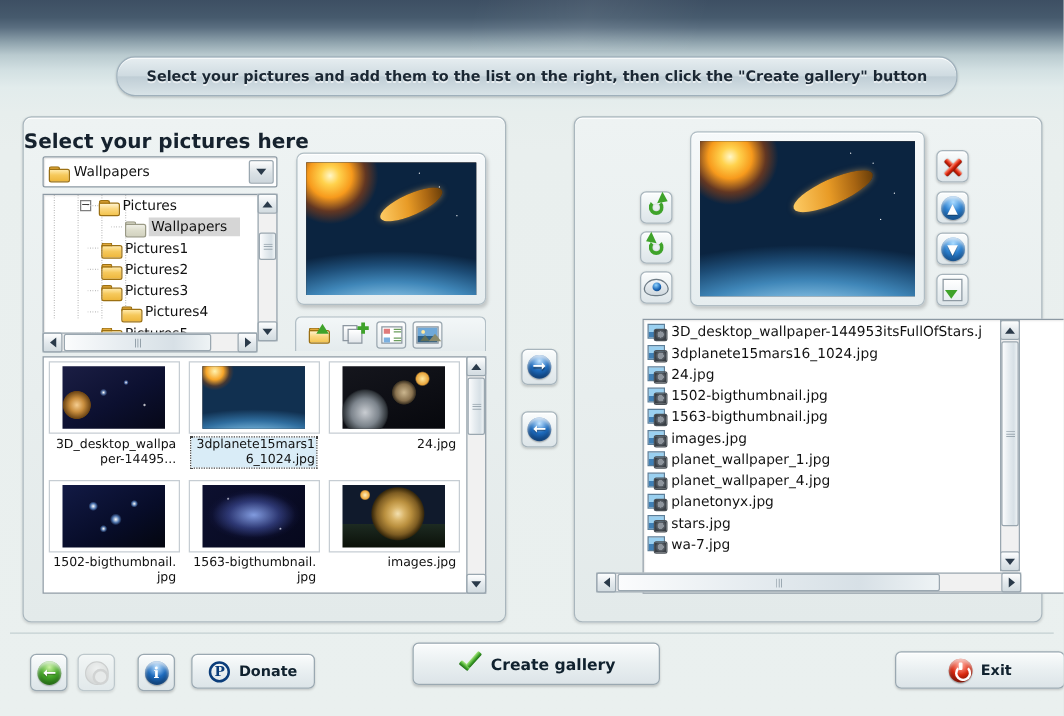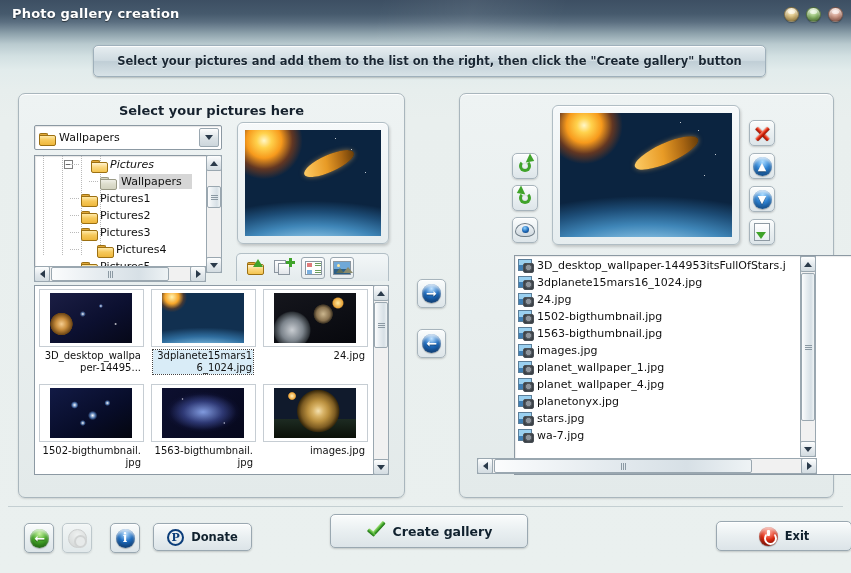--- a/index.html
+++ b/index.html
@@ -42,21 +42,21 @@
     position:relative;
   }
   .wbtn::after{
     content:""; position:absolute; left:3px; top:2px; width:7px; height:4px;
     border-radius:50%; background:rgba(255,255,255,.6);
   }
 
   
   .banner {
     position:absolute; left:93px; top:45px; width:673px; height:32px;
-    border-radius:5px;
+    border-radius:15px;
     border:1px solid #9fb0bb;
     background: linear-gradient(to bottom, #e7eef1 0%, #cfdbe1 48%, #c0ced6 52%, #d8e3e7 100%);
     box-shadow: 0 1px 2px rgba(0,0,0,.22), inset 0 1px 0 rgba(255,255,255,.85);
     display:flex; align-items:center; justify-content:center;
   }
   .banner-text {
     font-size:11.5px; font-weight:bold; color:#1a2733;
     text-shadow: 0 1px 0 rgba(255,255,255,.6);
   }
 
@@ -66,21 +66,21 @@
     border:1px solid #a9b6bd;
     border-radius:7px;
     background: linear-gradient(to bottom, #eef3f3 0%, #e8eeee 55%, #e3eaea 100%);
     box-shadow: 0 1px 2px rgba(0,0,0,.13), inset 0 1px 0 #fff;
   }
   #left-panel  { left:18px;  top:93px; width:387px; height:405px; }
   #right-panel { left:459px; top:93px; width:375px; height:405px; }
 
   .panel-title {
     position:absolute; left:0; top:9px; width:100%;
-    text-align:center; font-size:13px; font-weight:bold; color:#16222e;
+    font-size:16px; font-weight:bold; color:#16222e;
   }
 
   
   .combo {
     position:absolute; left:34px; top:125px; width:188px; height:25px;
     background:#fff; border:1px solid #8c99a3; border-radius:2px;
     display:flex; align-items:center;
     box-shadow: inset 1px 1px 1px rgba(0,0,0,.10);
   }
   .combo .fldr { margin-left:4px; }
@@ -376,28 +376,20 @@
   #btn-back   { left:24px;  top:523px; }
   #btn-prefs  { left:62px;  top:523px; }
   #btn-info   { left:110px; top:523px; }
   #btn-prefs  { opacity:.55; }
 </style>
 </head>
 <body>
 
 <div id="app">
 
-  <div class="titlebar">
-    <div class="title-text">Photo gallery creation</div>
-    <div class="win-btns">
-      <div class="wbtn" style="background:radial-gradient(circle at 45% 30%,#fdf1c9,#e0c27a 55%,#a98a3e);"></div>
-      <div class="wbtn" style="background:radial-gradient(circle at 45% 30%,#dcf2c6,#8fc06a 55%,#4f7e33);"></div>
-      <div class="wbtn" style="background:radial-gradient(circle at 45% 30%,#f7d9cf,#d69a86 55%,#98584a);"></div>
-    </div>
-  </div>
 
   <div class="banner">
     <div class="banner-text">Select your pictures and add them to the list on the right, then click the "Create gallery" button</div>
   </div>
 
   <div class="panel" id="left-panel">
     <div class="panel-title">Select your pictures here</div>
   </div>
 
   <div class="combo">
@@ -409,21 +401,21 @@
   </div>
 
   <div class="tree-box">
     <div class="tree-inner" id="tree-inner">
         <div class="guide" style="left: 8px;"></div>
         <div class="guide" style="left: 27px;"></div>
         <div class="guide" style="left: 46px;"></div>
         <div class="guide" style="left: 65px;"></div>
         <div class="expander" style="left: 29px; top: 4px;">−</div>
         <div class="dash" style="left: 35px; top: 8px; width: 9px;"></div>
-        <div class="tnode" style="top: 0px; left: 56px; font-style: italic;">
+        <div class="tnode" style="top: 0px; left: 44px;">
           <span class="fldr open"></span>
           <span class="tlabel">Pictures</span>
         </div>
         <div class="dash" style="left: 54px; top: 25px; width: 9px;"></div>
         <div class="tnode sel" style="top: 17px; left: 65px;">
           <span class="fldr grey"></span>
           <span class="tlabel">Wallpapers</span>
         </div>
         <div class="dash" style="left: 35px; top: 42px; width: 9px;"></div>
         <div class="tnode" style="top: 34px; left: 46px;">

